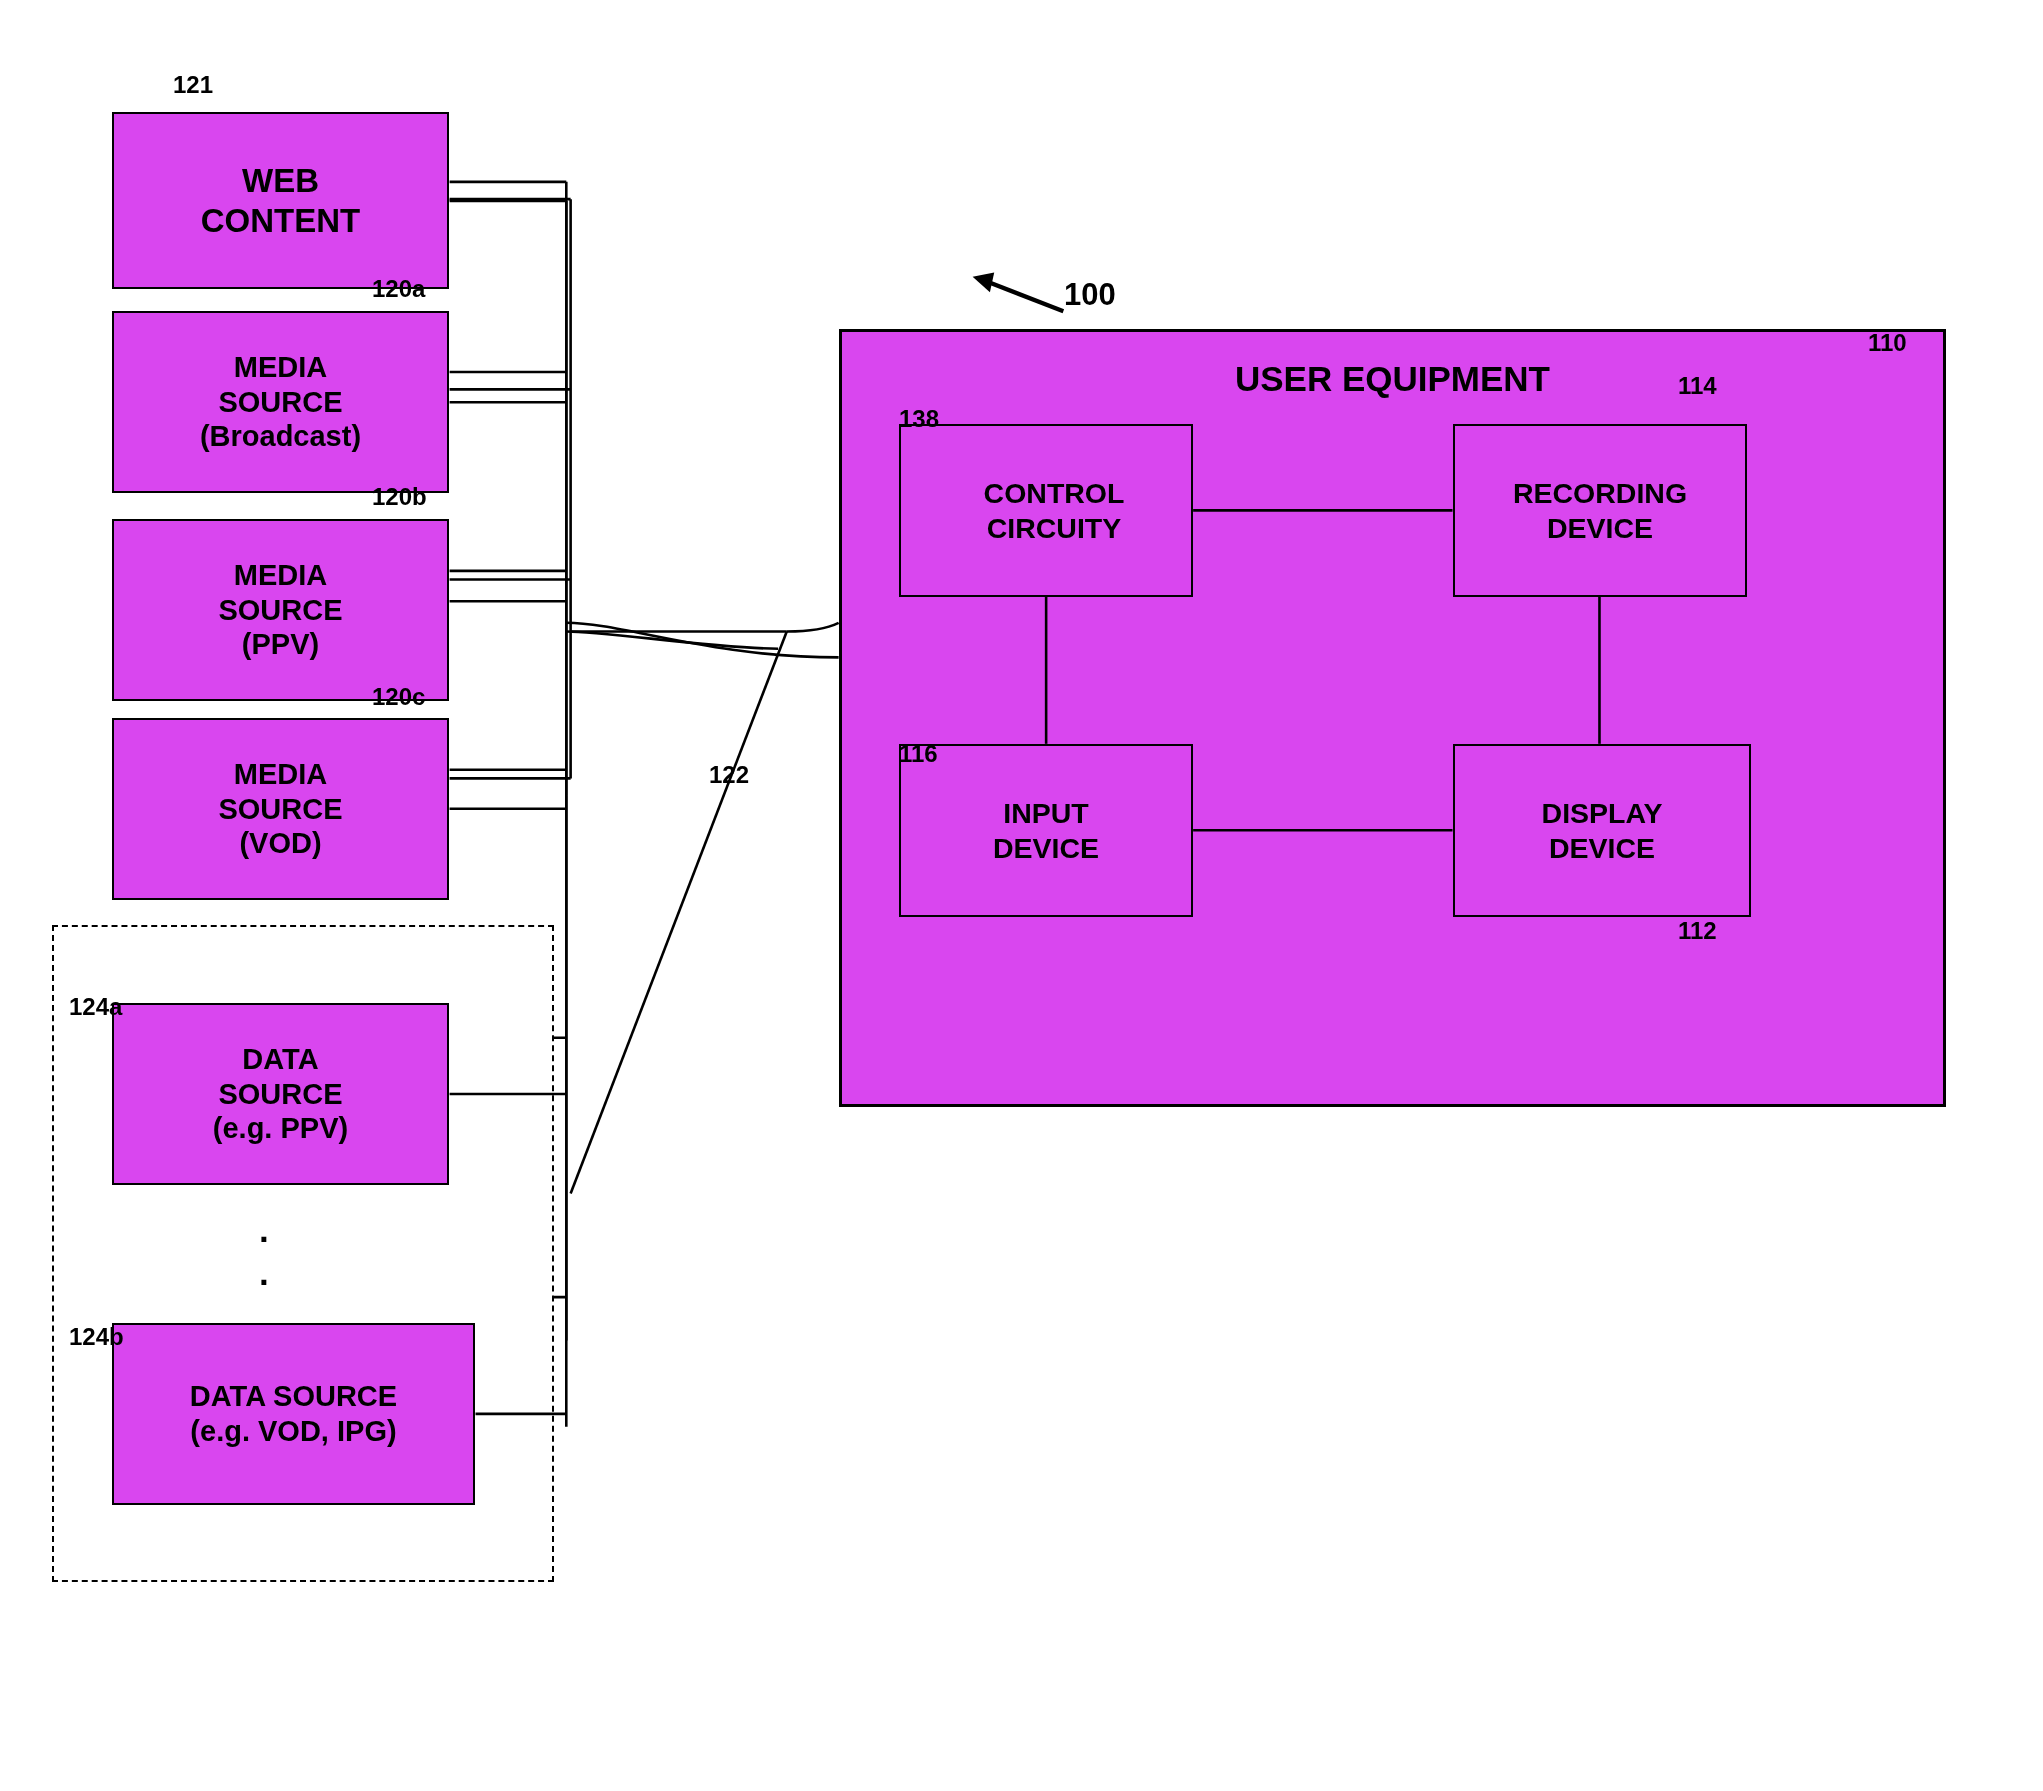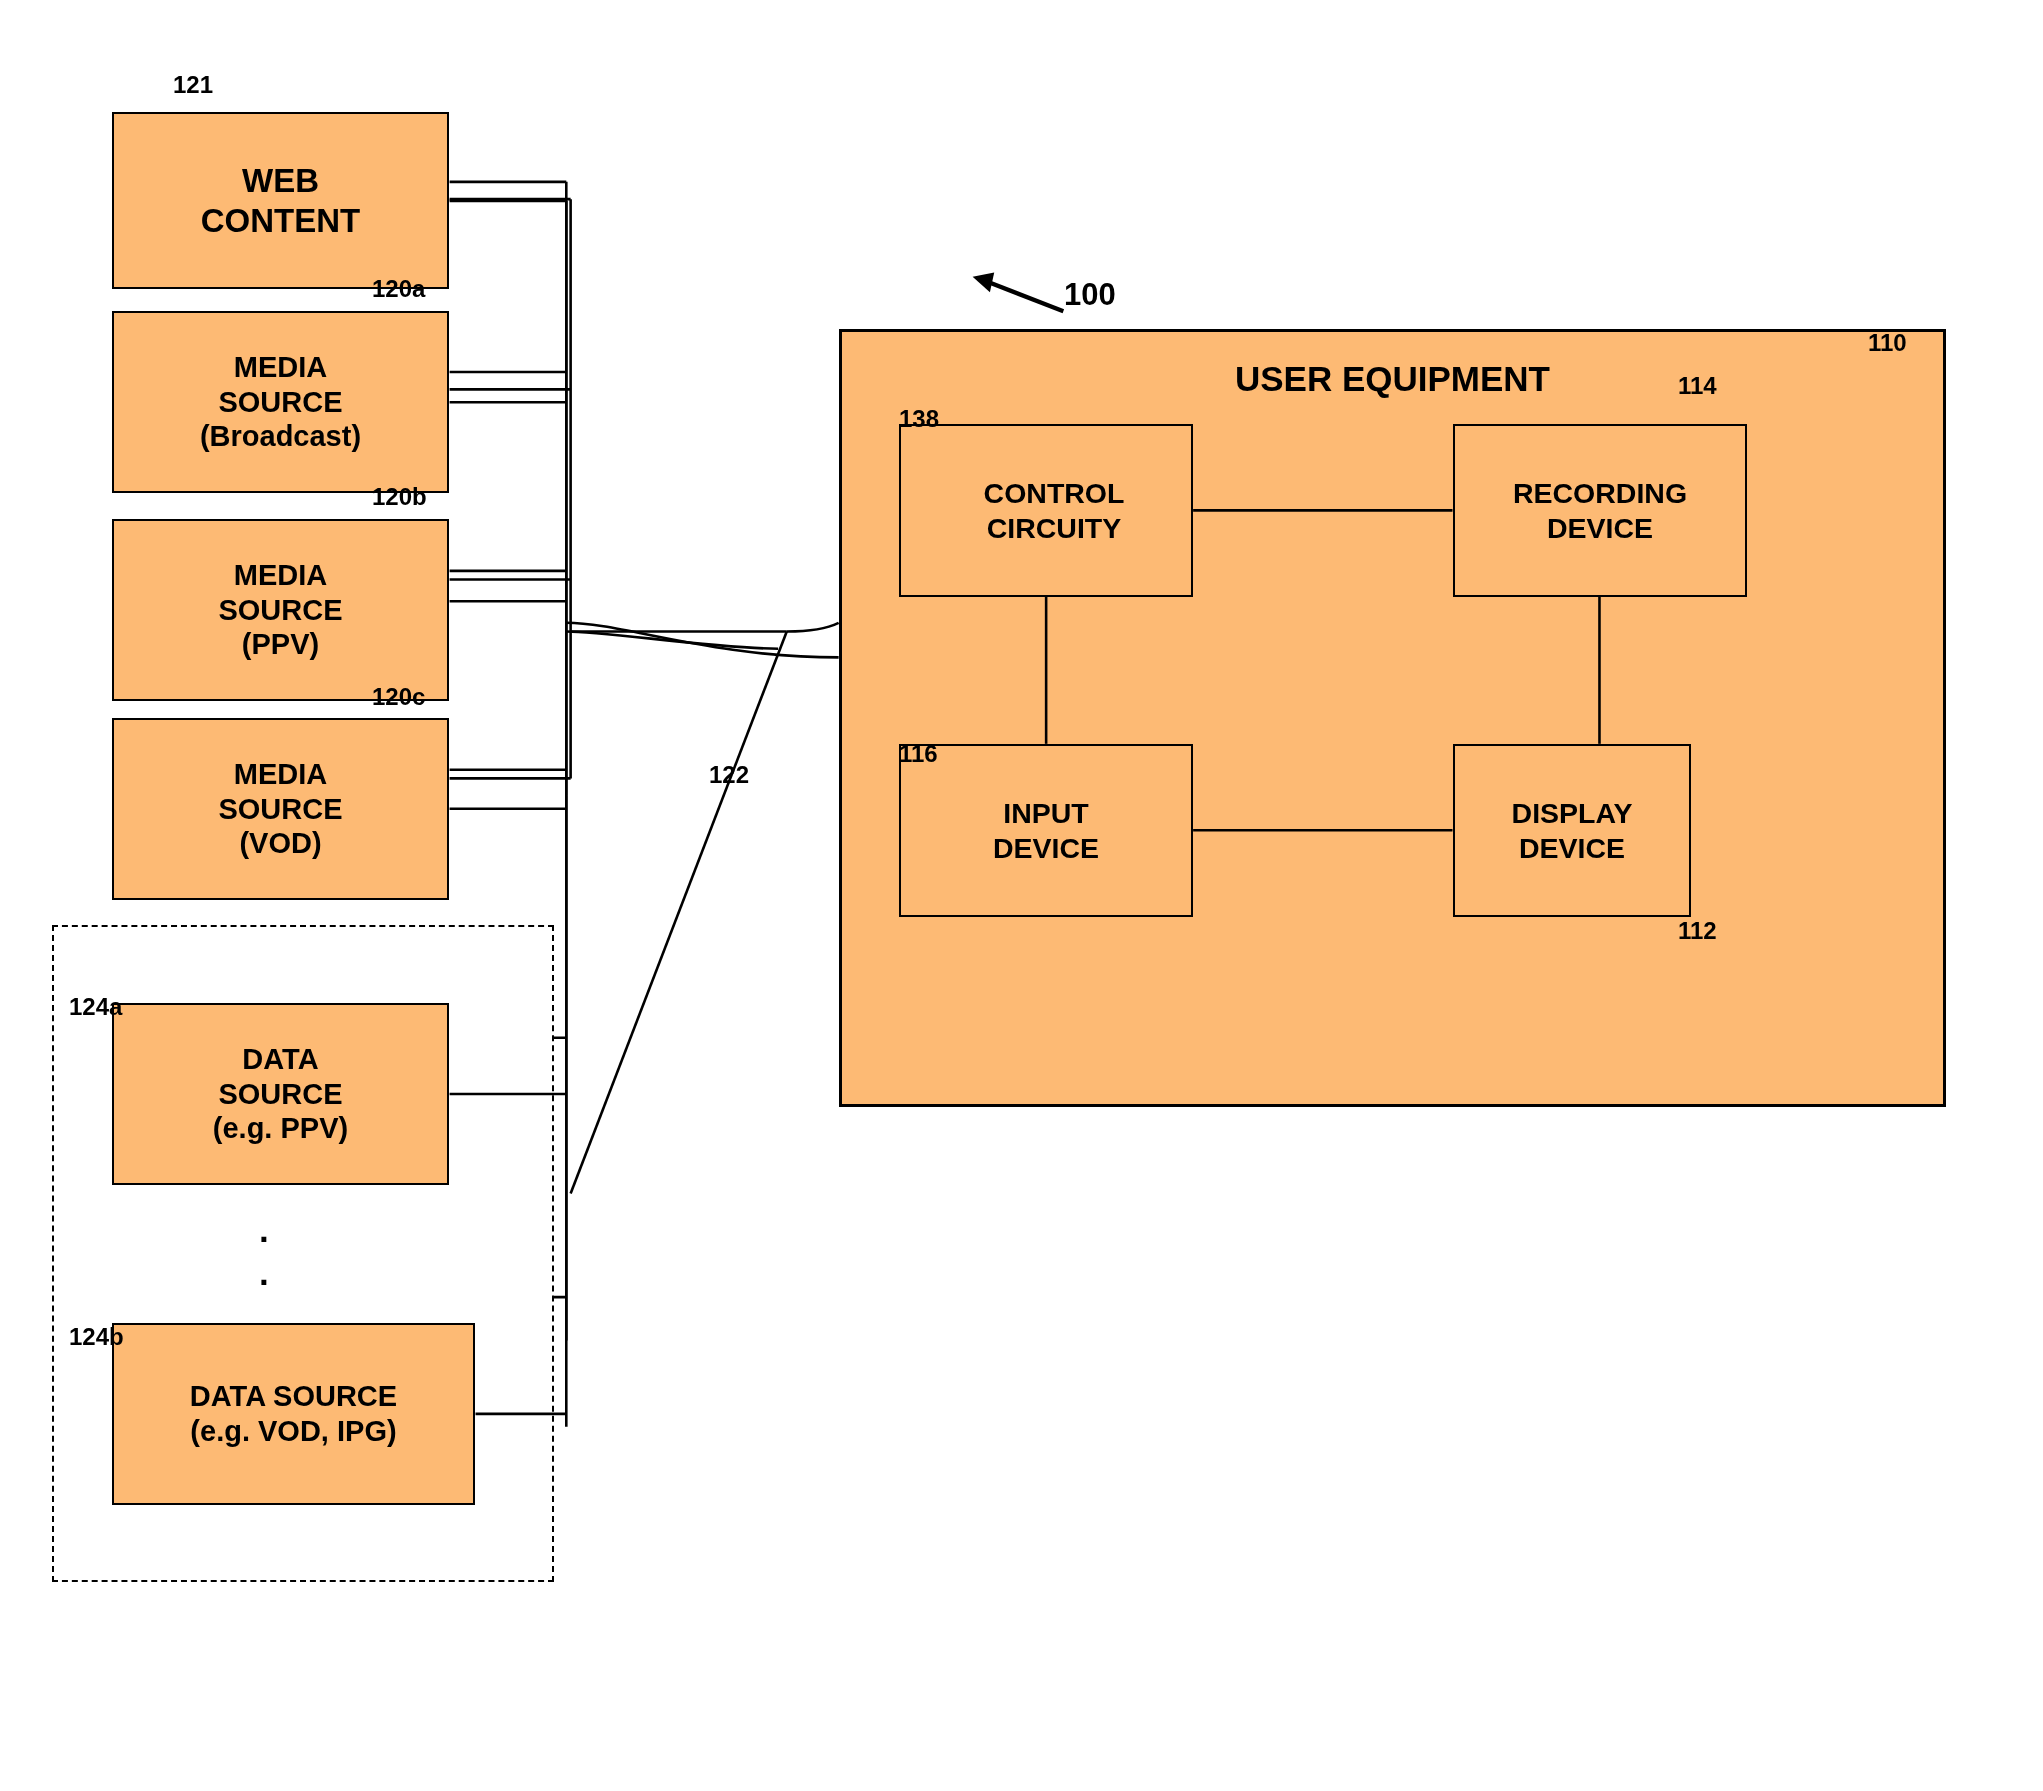--- a/index.html
+++ b/index.html
@@ -15,21 +15,21 @@
     .diagram-container {
       position: absolute;
       top: 0; left: 0;
       width: 2043px;
       height: 1792px;
     }
 
     .box {
       position: absolute;
       border: 2.6px solid #000;
-      background: #fdba74;
+      background: #d946ef;
       display: flex;
       align-items: center;
       justify-content: center;
       text-align: center;
       font-size: 28px;
       font-weight: bold;
       font-family: Arial, Helvetica, sans-serif;
       line-height: 1.2;
     }
 
@@ -211,21 +211,21 @@
 
   <div class="label" style="left:1678px; top:372px;">114</div>
 
   <div class="box" style="left:899px; top:744px; width:294px; height:173px; font-size:28.5px;">
     <span style="white-space:pre-line;">INPUT
 DEVICE</span>
   </div>
 
   <div class="label" style="left:899px; top:740px;">116</div>
 
-  <div class="box" style="left:1453px; top:744px; width:238px; height:173px; font-size:28.5px;">
+  <div class="box" style="left:1453px; top:744px; width:298px; height:173px; font-size:28.5px;">
     <span style="white-space:pre-line;">DISPLAY
 DEVICE</span>
   </div>
 
   <div class="label" style="left:1678px; top:917px;text-align:right;">112</div>
 
   <svg style="position:absolute; top:0; left:0; width:2043px; height:1792px; pointer-events:none;" viewBox="0 0 2363 2072" width="2043" height="1792">
 
     <line x1="1380" y1="590" x2="1680" y2="590" stroke="#000" stroke-width="3"></line>
 

